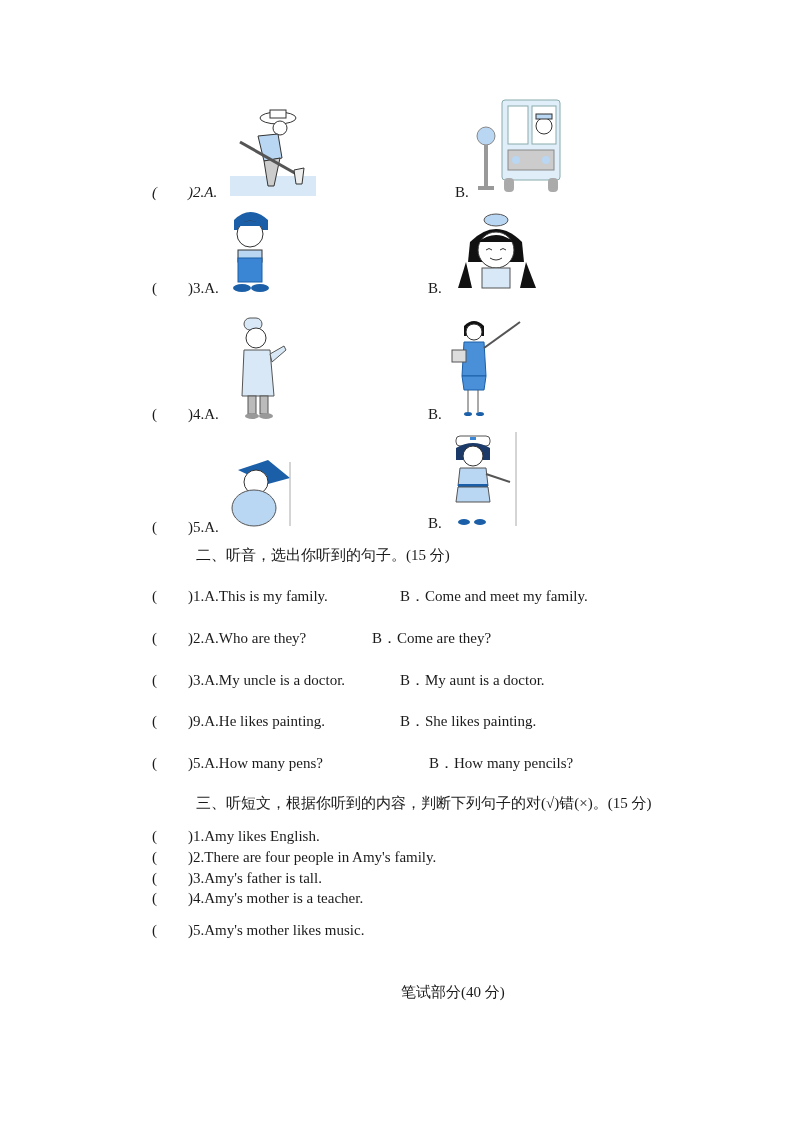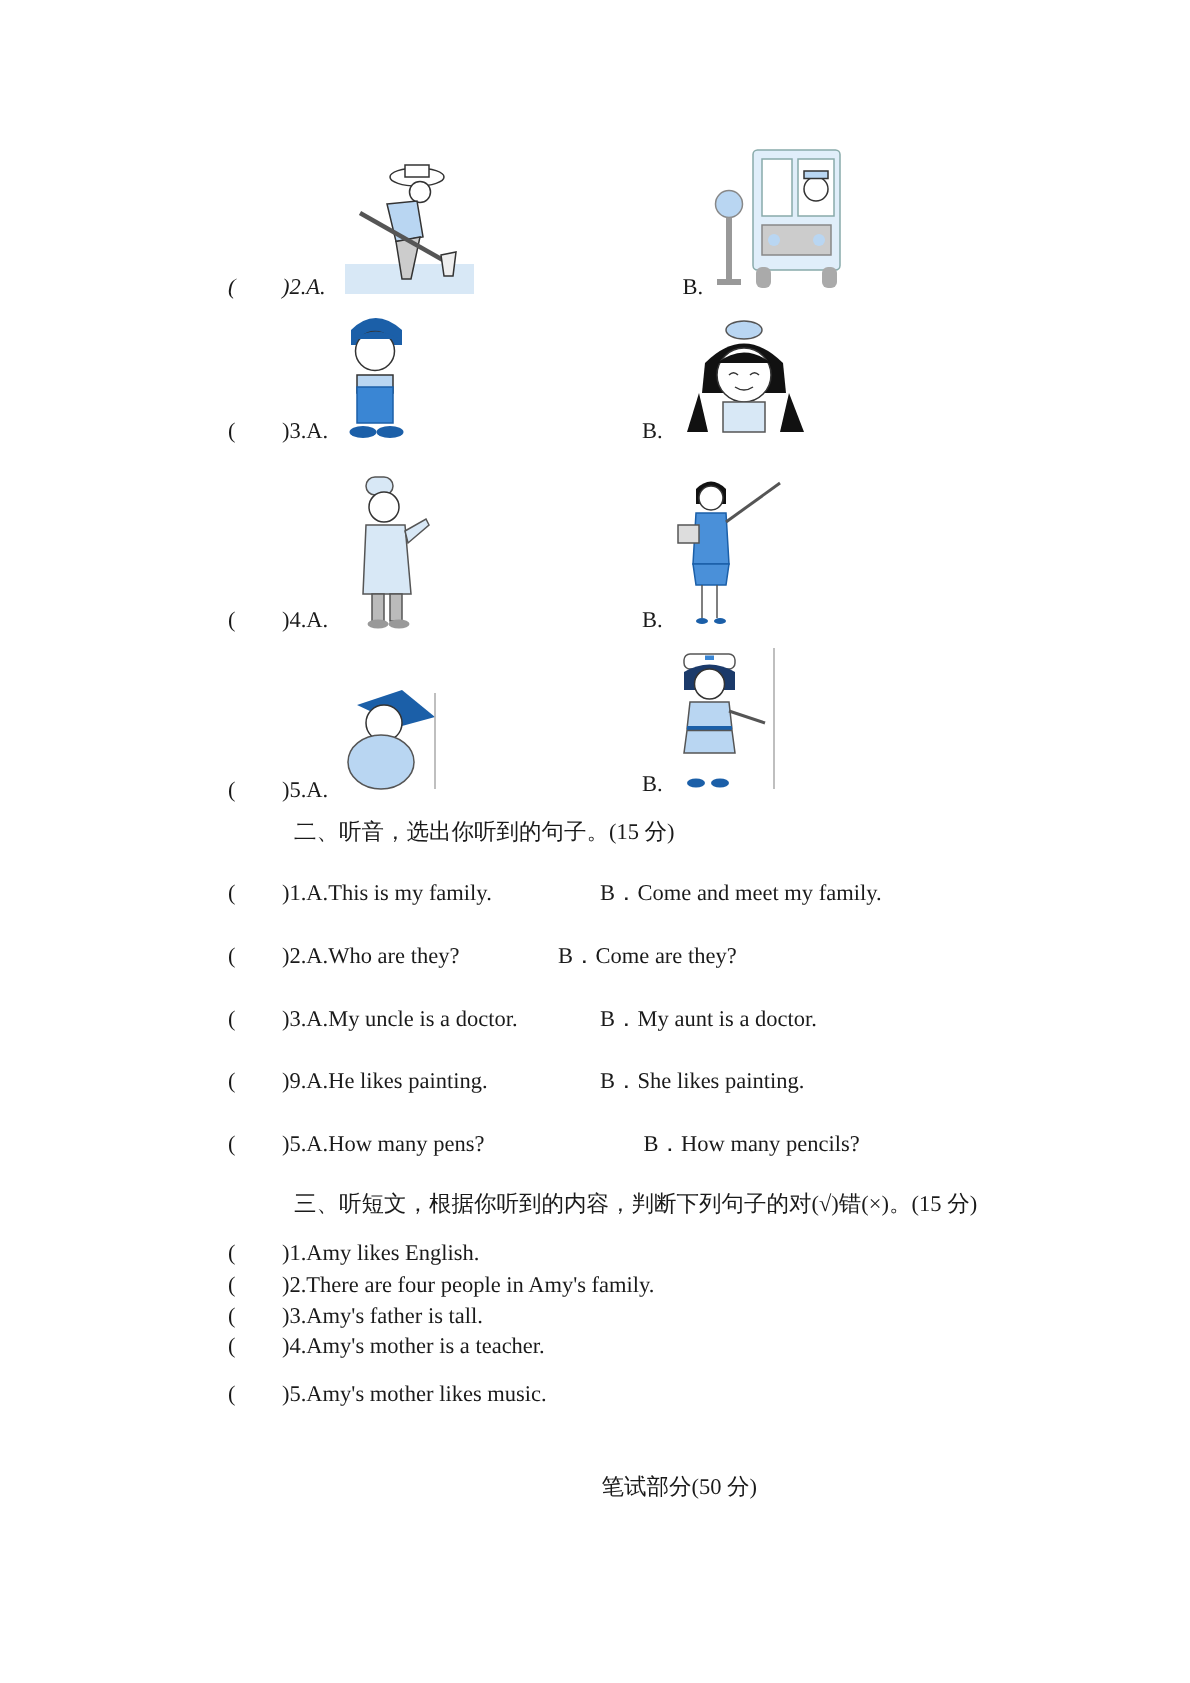--- a/index.html
+++ b/index.html
@@ -157,13 +157,13 @@
 <div class="line" style="left:152px; top:869px;">
   <span class="paren">(</span><span>)3.Amy's father is tall.</span>
 </div>
 <div class="line" style="left:152px; top:889px;">
   <span class="paren">(</span><span>)4.Amy's mother is a teacher.</span>
 </div>
 <div class="line" style="left:152px; top:910px;margin-top:11px;">
   <span class="paren">(</span><span>)5.Amy's mother likes music.</span>
 </div>
 
-<div class="heading" style="left:357px; top:983px;">笔试部分(50 分)</div>
+<div class="heading" style="left:357px; top:983px;">笔试部分(40 分)</div>
 
 </body></html>

